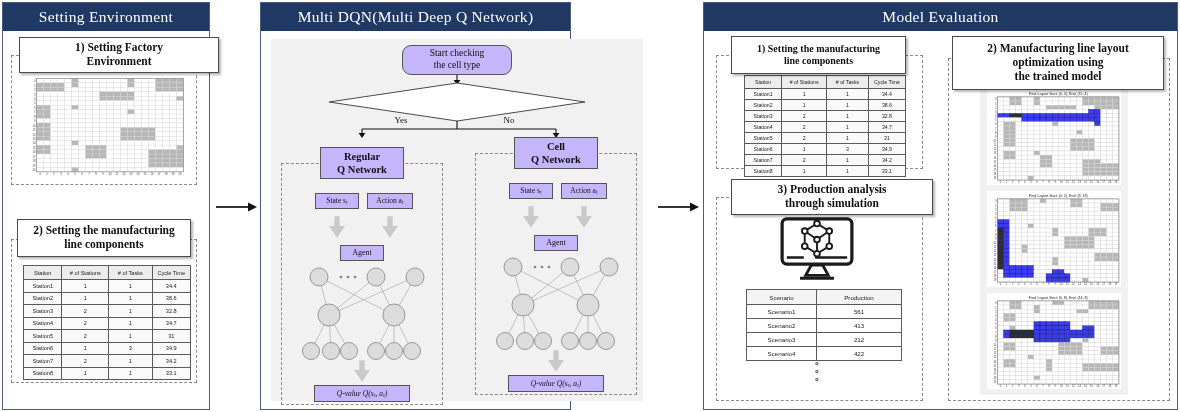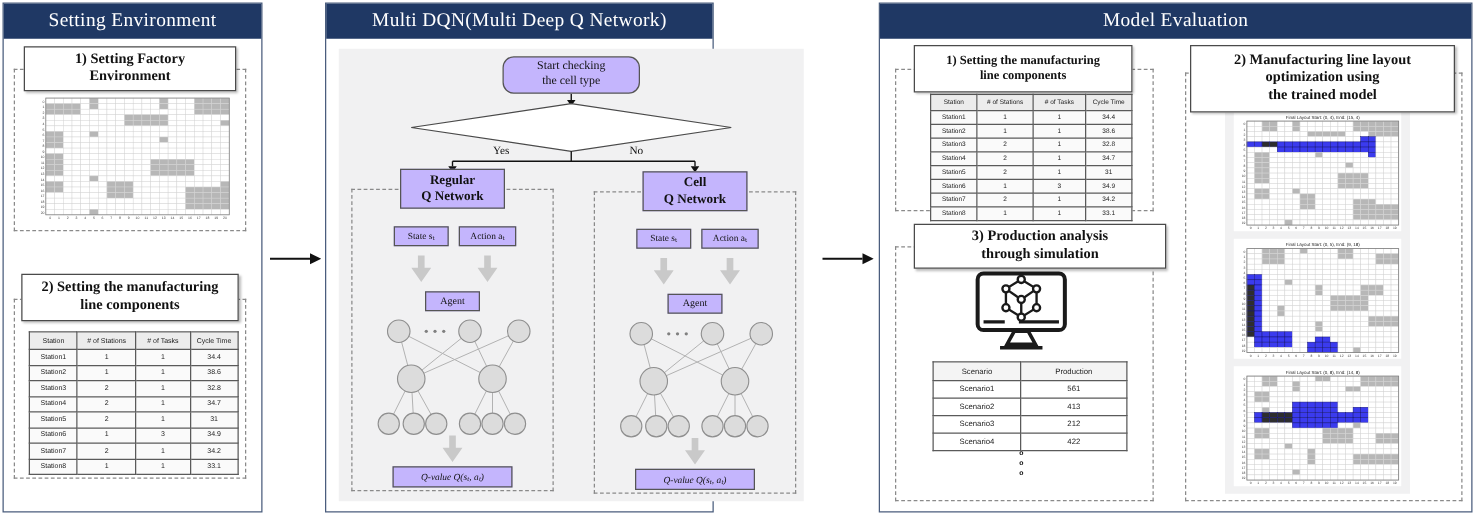--- a/index.html
+++ b/index.html
@@ -38,21 +38,21 @@
 </style>
 </head>
 <body>
 
 <div id="fig">
 
   <div class="panel" style="left:2px;width:208px;">
     <div class="panel-header">
       <span>Setting Environment</span>
     </div>
-    <div class="titlebox" style="left:16px;top:34px;width:170px;height:36px;font-size:11.5px;">
+    <div class="titlebox" style="left:16px;top:34px;width:200px;height:36px;font-size:11.5px;">
       <span>1) Setting Factory</span>
       <span>Environment</span>
     </div>
     <div class="dashedbox" style="left:8px;top:52px;width:186px;height:130px;"></div>
     <div class="plotcard" style="left:22px;top:72px;width:160px;height:102px;">
       <div class="gridbox">
           <svg viewBox="0 0 151.1 95.8" width="100%" height="100%">
             <rect x="11" y="3" width="6.6" height="4.2" fill="#ffffff" stroke="#d4d4d4" stroke-width="0.35"></rect>
             <rect x="17.6" y="3" width="6.6" height="4.2" fill="#ffffff" stroke="#d4d4d4" stroke-width="0.35"></rect>
             <rect x="24.2" y="3" width="6.6" height="4.2" fill="#ffffff" stroke="#d4d4d4" stroke-width="0.35"></rect>
@@ -634,21 +634,21 @@
       <polygon points="291.6,130 298.4,130 295,135" fill="#111"></polygon>
     </svg>
 
     <div class="smallbox" style="left:141px;top:42px;width:110px;height:30px;font-size:9.5px;border-radius:9px;">
       <span>Start checking</span>
       <span>the cell type</span>
     </div>
     <div class="flowlabel" style="left:120px;top:112px;width:40px;">Yes</div>
     <div class="flowlabel" style="left:228px;top:112px;width:40px;">No</div>
 
-    <div class="branch" style="left:20px;top:132px;">
+    <div class="branch" style="left:20px;top:144px;">
       <div class="dashedbox"></div>
       <div class="smallbox" style="left:39px;top:0;width:84px;height:32px;font-size:10.5px;font-weight:bold;z-index:3;">
         <span>Regular</span>
         <span>Q Network</span>
       </div>
       <div class="smallbox" style="left:34px;top:46px;width:44px;height:16px;font-size:7.5px;">State sₜ</div>
       <div class="smallbox" style="left:86px;top:46px;width:46px;height:16px;font-size:7.5px;">Action aₜ</div>
       <svg class="fatarrow" style="left:48px;top:68px;" width="16" height="24" viewBox="0 0 18 24">
           <path d="M6 0 h6 v11 h6 l-9 13 -9 -13 h6 z" fill="#c9c9c9"></path>
         </svg>

